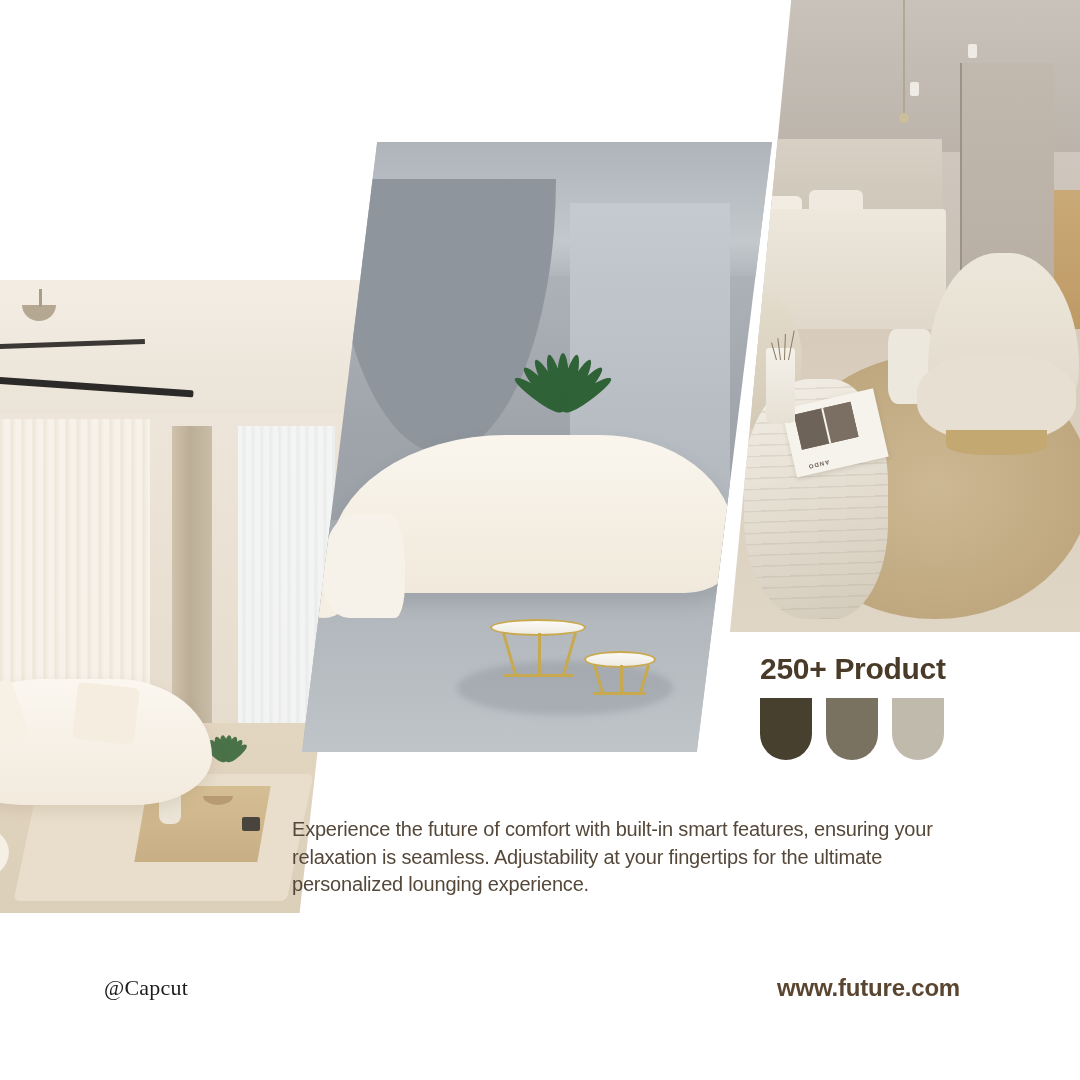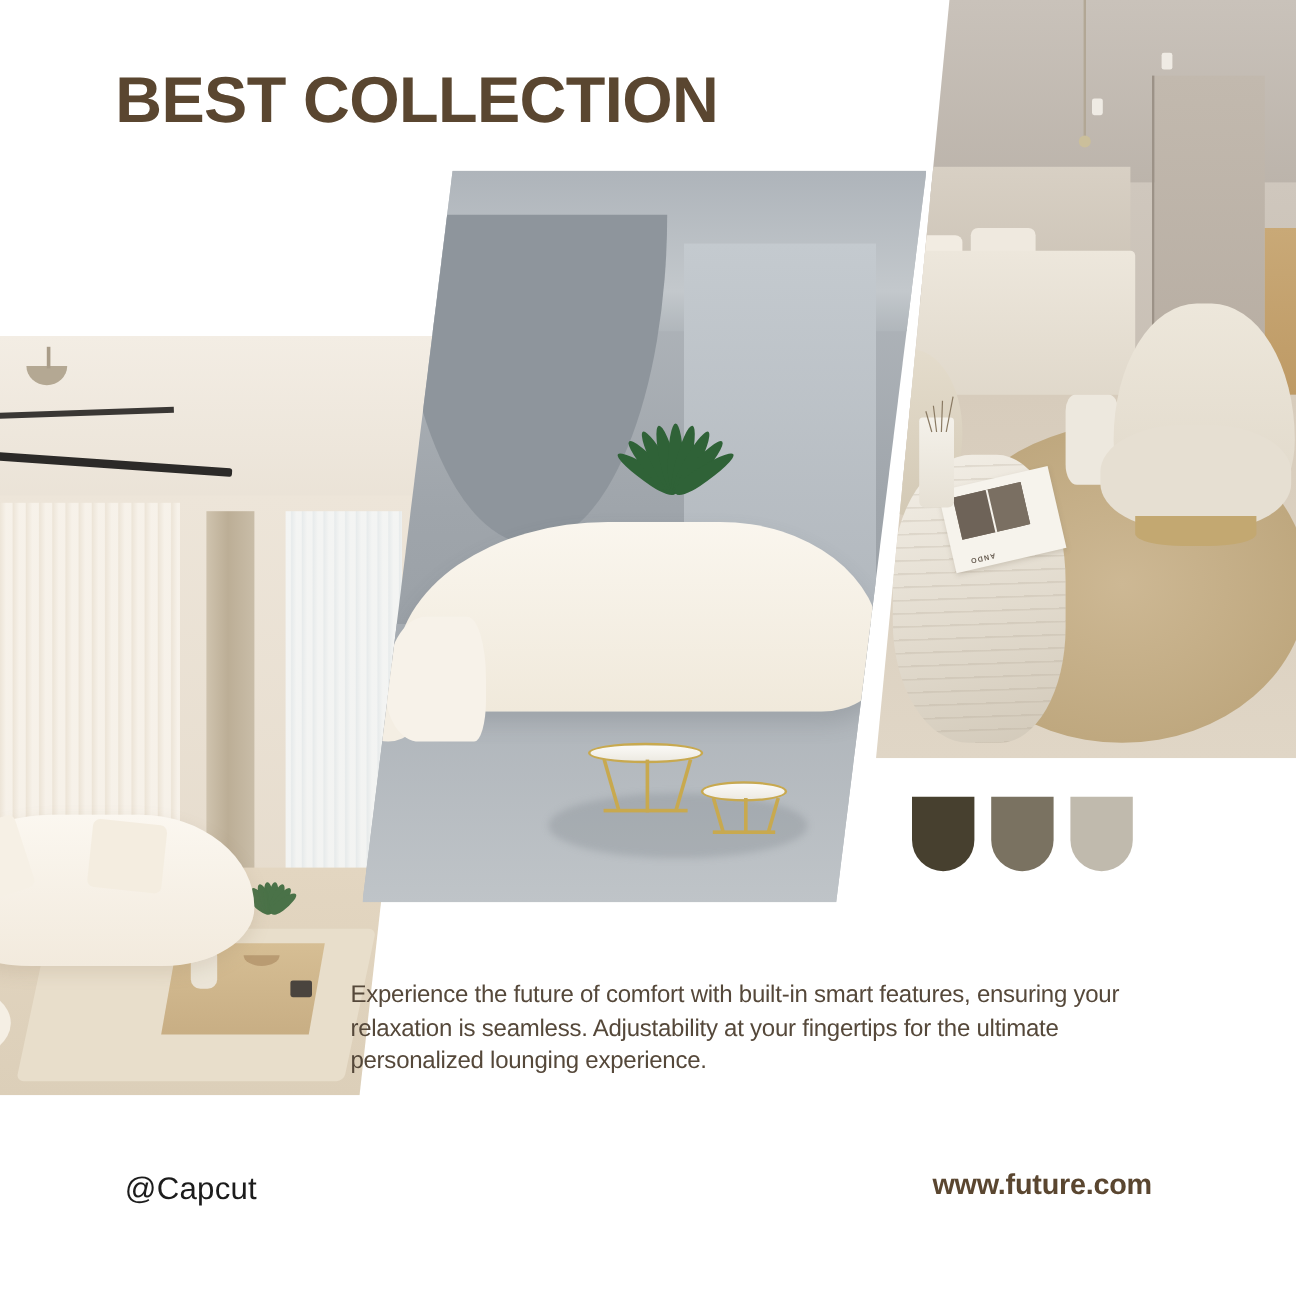--- a/index.html
+++ b/index.html
@@ -341,32 +341,31 @@
 
   
   .body-text {
     position:absolute; left:292px; top:816px; width:672px; z-index:30;
     font-size:20px; line-height:1.38; color:#55483A; letter-spacing:-0.2px;
   }
 
   
   .handle {
     position:absolute; left:104px; top:975px; z-index:30;
-    font-size:26px; color:#1C1C1C; letter-spacing:0.2px;
+    font-size:22px; color:#1C1C1C; letter-spacing:0.2px;font-family:Liberation Serif, serif;
   }
   .website {
     position:absolute; right:120px; top:974px; z-index:30;
     font-size:24px; font-weight:bold; color:#5A4630; letter-spacing:-0.2px;
   }
 </style>
 </head>
 <body>
 
 <div class="header">
-  <div class="title">BEST COLLECTION</div>
 </div>
 
 <div class="panel" id="panel-left">
   <div class="scene">
     <div class="lr-ceiling"></div>
     <div class="lr-wall"></div>
     <div class="lr-curtain"></div>
     <div class="lr-curtain2"></div>
     <div class="lr-column"></div>
     <div class="lr-tracklight2"></div>
@@ -483,20 +482,21 @@
     <div class="bd-stems">
         <i style="position: absolute; left: 3px; bottom: 0px; width: 1px; height: 18px; background: rgb(138, 122, 99); display: block; transform: rotate(-16deg); transform-origin: center bottom;"></i>
         <i style="position: absolute; left: 7px; bottom: 0px; width: 1px; height: 22px; background: rgb(138, 122, 99); display: block; transform: rotate(-7deg); transform-origin: center bottom;"></i>
         <i style="position: absolute; left: 11px; bottom: 0px; width: 1px; height: 26px; background: rgb(138, 122, 99); display: block; transform: rotate(2deg); transform-origin: center bottom;"></i>
         <i style="position: absolute; left: 15px; bottom: 0px; width: 1px; height: 30px; background: rgb(138, 122, 99); display: block; transform: rotate(11deg); transform-origin: center bottom;"></i>
       </div>
   </div>
 </div>
 
 <div class="product-block">
+  <div class="product-count">250+ Product</div>
   <div class="swatches">
     <div class="swatch" style="background: rgb(71, 64, 47);"></div>
     <div class="swatch" style="background: rgb(122, 114, 97);"></div>
     <div class="swatch" style="background: rgb(192, 186, 173);"></div>
   </div>
 </div>
 
 <div class="body-text">Experience the future of comfort with built-in smart features, ensuring your relaxation is seamless. Adjustability at your fingertips for the ultimate personalized lounging experience.</div>
 
 <div class="handle">@Capcut</div>

